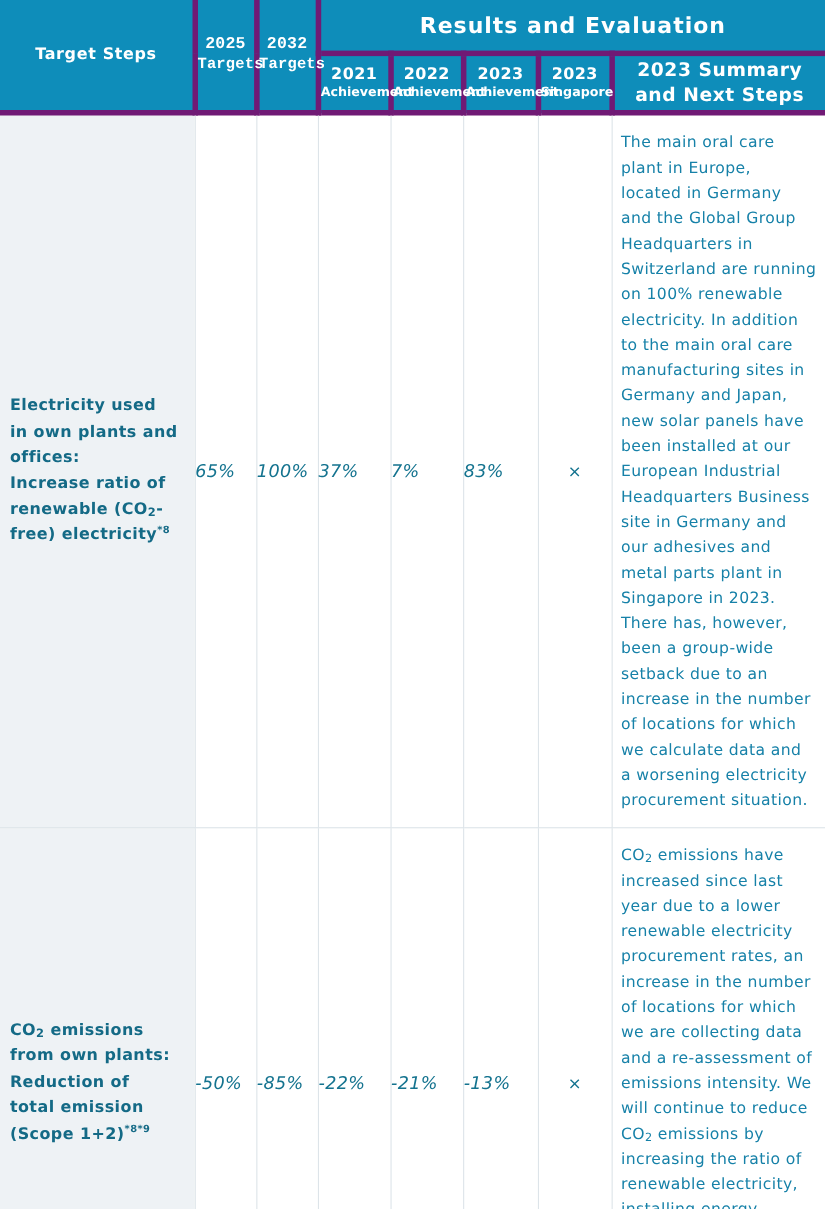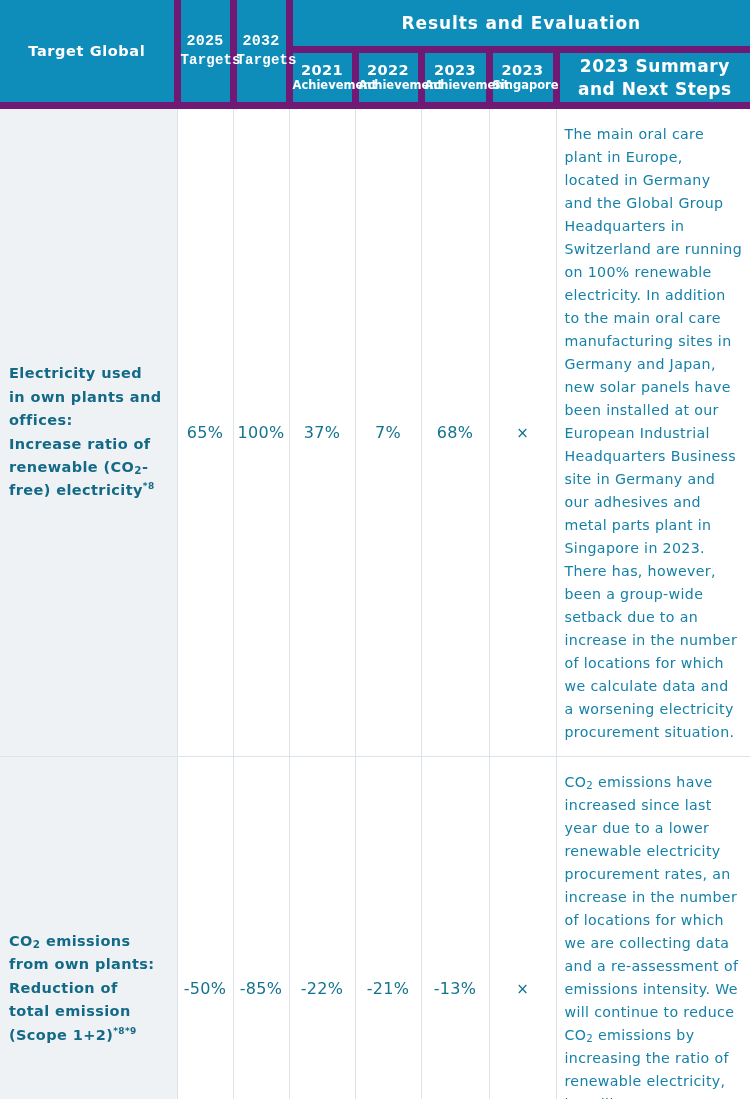--- a/index.html
+++ b/index.html
@@ -20,21 +20,21 @@
     table-layout: fixed;
   }
 
   
   thead th {
     background: #0e8dba;
     color: #ffffff;
     font-weight: bold;
     text-align: center;
     vertical-align: middle;
-    border: 7px solid #701a75;
+    border: 5px solid #701a75;
     padding: 0;
   }
   thead th.no-left  { border-left: none; }
   thead th.no-right { border-right: none; }
   thead th.no-top   { border-top: none; }
 
   .th-target-items {
     font-size: 14.5px;
     letter-spacing: 0.6px;
     height: 95px;
@@ -43,21 +43,21 @@
     font-size: 14px;
     line-height: 1.25;
     height: 95px;
     letter-spacing: 0.2px;
     font-family: Liberation Mono, monospace;
   }
   .th-year-target .yr { font-size: 15px; display:block; }
   .th-year-target .tg { font-size: 14px; display:block; }
 
   .th-results {
-    font-size: 17px;
+    font-size: 20px;
     letter-spacing: 0.9px;
     height: 46px;
   }
   .th-sub {
     font-size: 13px;
     line-height: 1.2;
     height: 49px;
     letter-spacing: 0px;
   }
   .th-sub .yr { font-size: 14.5px; display:block; letter-spacing:0.4px;}
@@ -93,22 +93,23 @@
     font-size: 14.5px;
     font-weight: bold;
     line-height: 1.62;
     letter-spacing: 0.4px;
     padding: 0 14px 0 9px;
     text-align: left;
   }
   .cell-num {
     color: #14738f;
     font-size: 16px;
-    text-align: center;
+    text-align: left;
     letter-spacing: 0.3px;
+    font-style: italic;
   }
   .cell-eval {
     color: #14738f;
     font-size: 15px;
     text-align: center;
   }
   .cell-summary {
     color: #1681a8;
     font-size: 14.2px;
     line-height: 1.62;
@@ -140,21 +141,21 @@
     <col style="width:56px">
     <col style="width:66px">
     <col style="width:66px">
     <col style="width:68px">
     <col style="width:67px">
     <col style="width:194px">
   </colgroup>
 
   <thead>
     <tr>
-      <th class="th-target-items no-left no-top" rowspan="2">Target Global</th>
+      <th class="th-target-items no-left no-top" rowspan="2">Target Steps</th>
       <th class="th-year-target no-top" rowspan="2">
         <span class="yr">2025</span>
         <span class="tg">Targets</span>
       </th>
       <th class="th-year-target no-top" rowspan="2">
         <span class="yr">2032</span>
         <span class="tg">Targets</span>
       </th>
       <th class="th-results no-top no-right" colspan="5">Results and Evaluation</th>
     </tr>
@@ -182,21 +183,21 @@
     </tr>
   </thead>
 
   <tbody>
     <tr>
       <td class="cell-target-item">Electricity used in own plants and offices:<br>Increase ratio of renewable (CO<sub>2</sub>-free) electricity<sup>*8</sup></td>
       <td class="cell-num">65%</td>
       <td class="cell-num">100%</td>
       <td class="cell-num">37%</td>
       <td class="cell-num">7%</td>
-      <td class="cell-num">68%</td>
+      <td class="cell-num">83%</td>
       <td class="cell-eval">×</td>
       <td class="cell-summary">The main oral care plant in Europe, located in Germany and the Global Group Headquarters in Switzerland are running on 100% renewable electricity. In addition to the main oral care manufacturing sites in Germany and Japan, new solar panels have been installed at our European Industrial Headquarters Business site in Germany and our adhesives and metal parts plant in Singapore in 2023. There has, however, been a group-wide setback due to an increase in the number of locations for which we calculate data and a worsening electricity procurement situation.</td>
     </tr>
     <tr>
       <td class="cell-target-item">CO<sub>2</sub> emissions from own plants: Reduction of total emission (Scope 1+2)<sup>*8*9</sup></td>
       <td class="cell-num">-50%</td>
       <td class="cell-num">-85%</td>
       <td class="cell-num">-22%</td>
       <td class="cell-num">-21%</td>
       <td class="cell-num">-13%</td>

